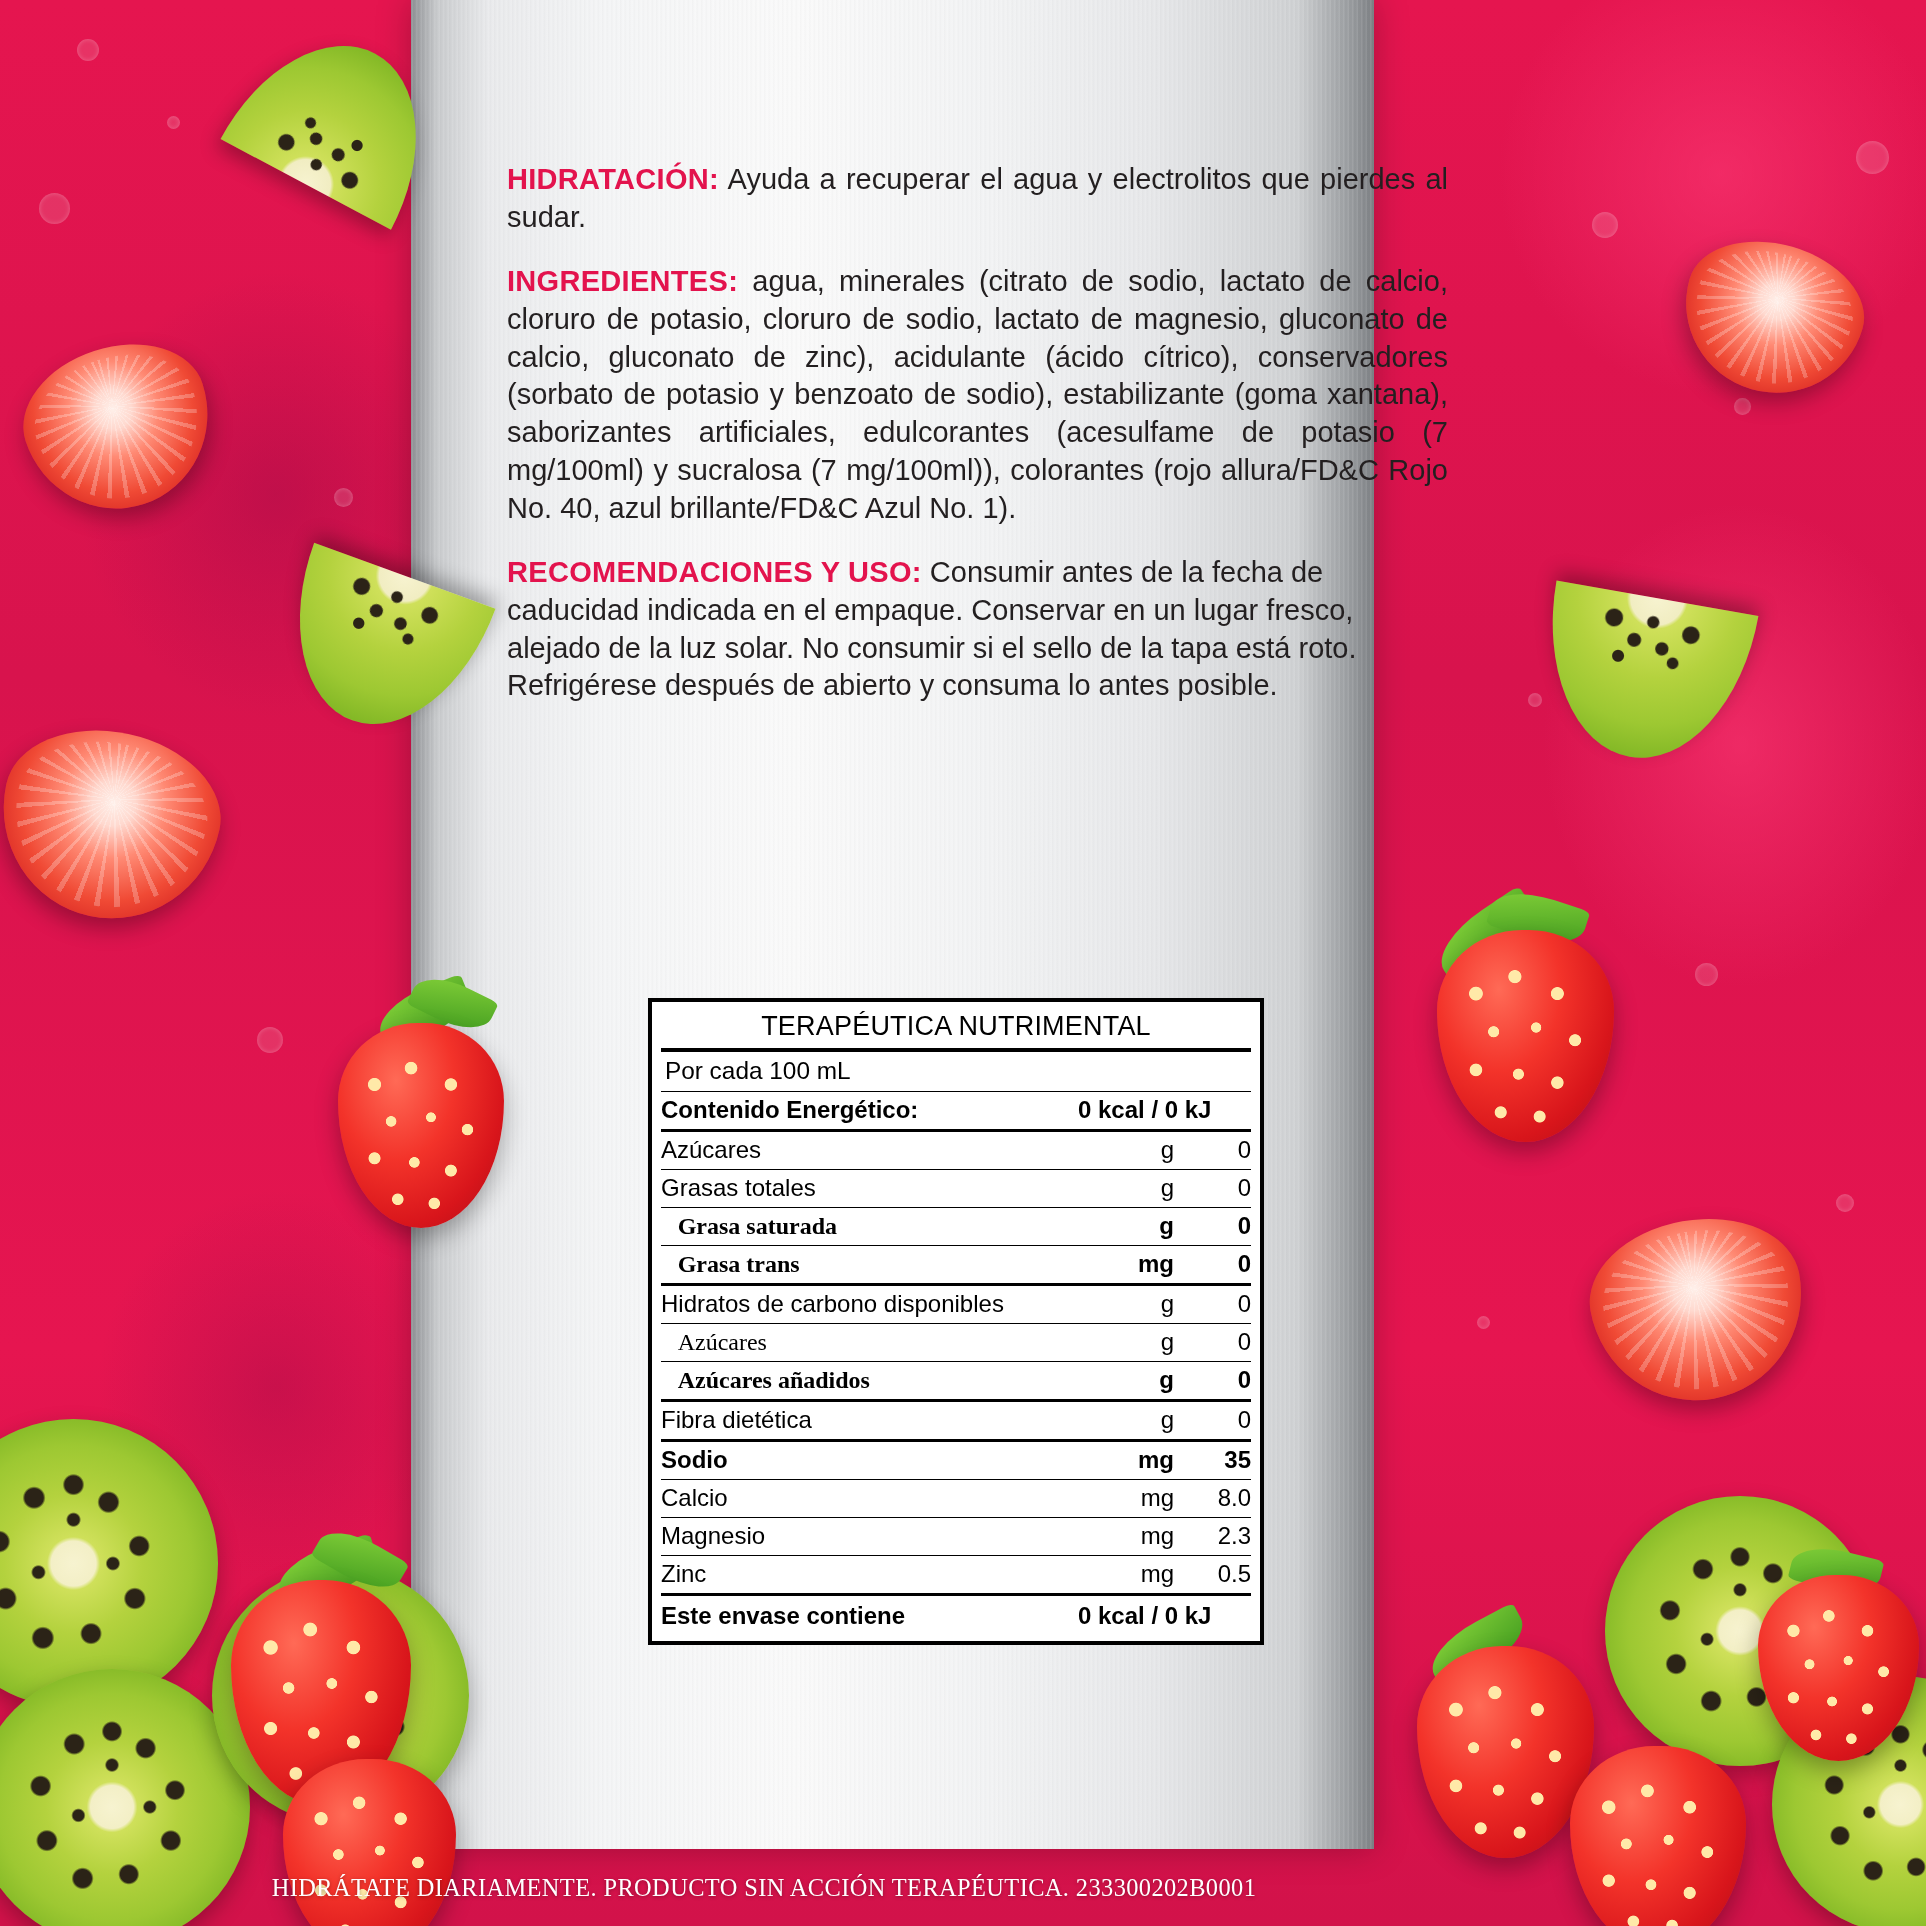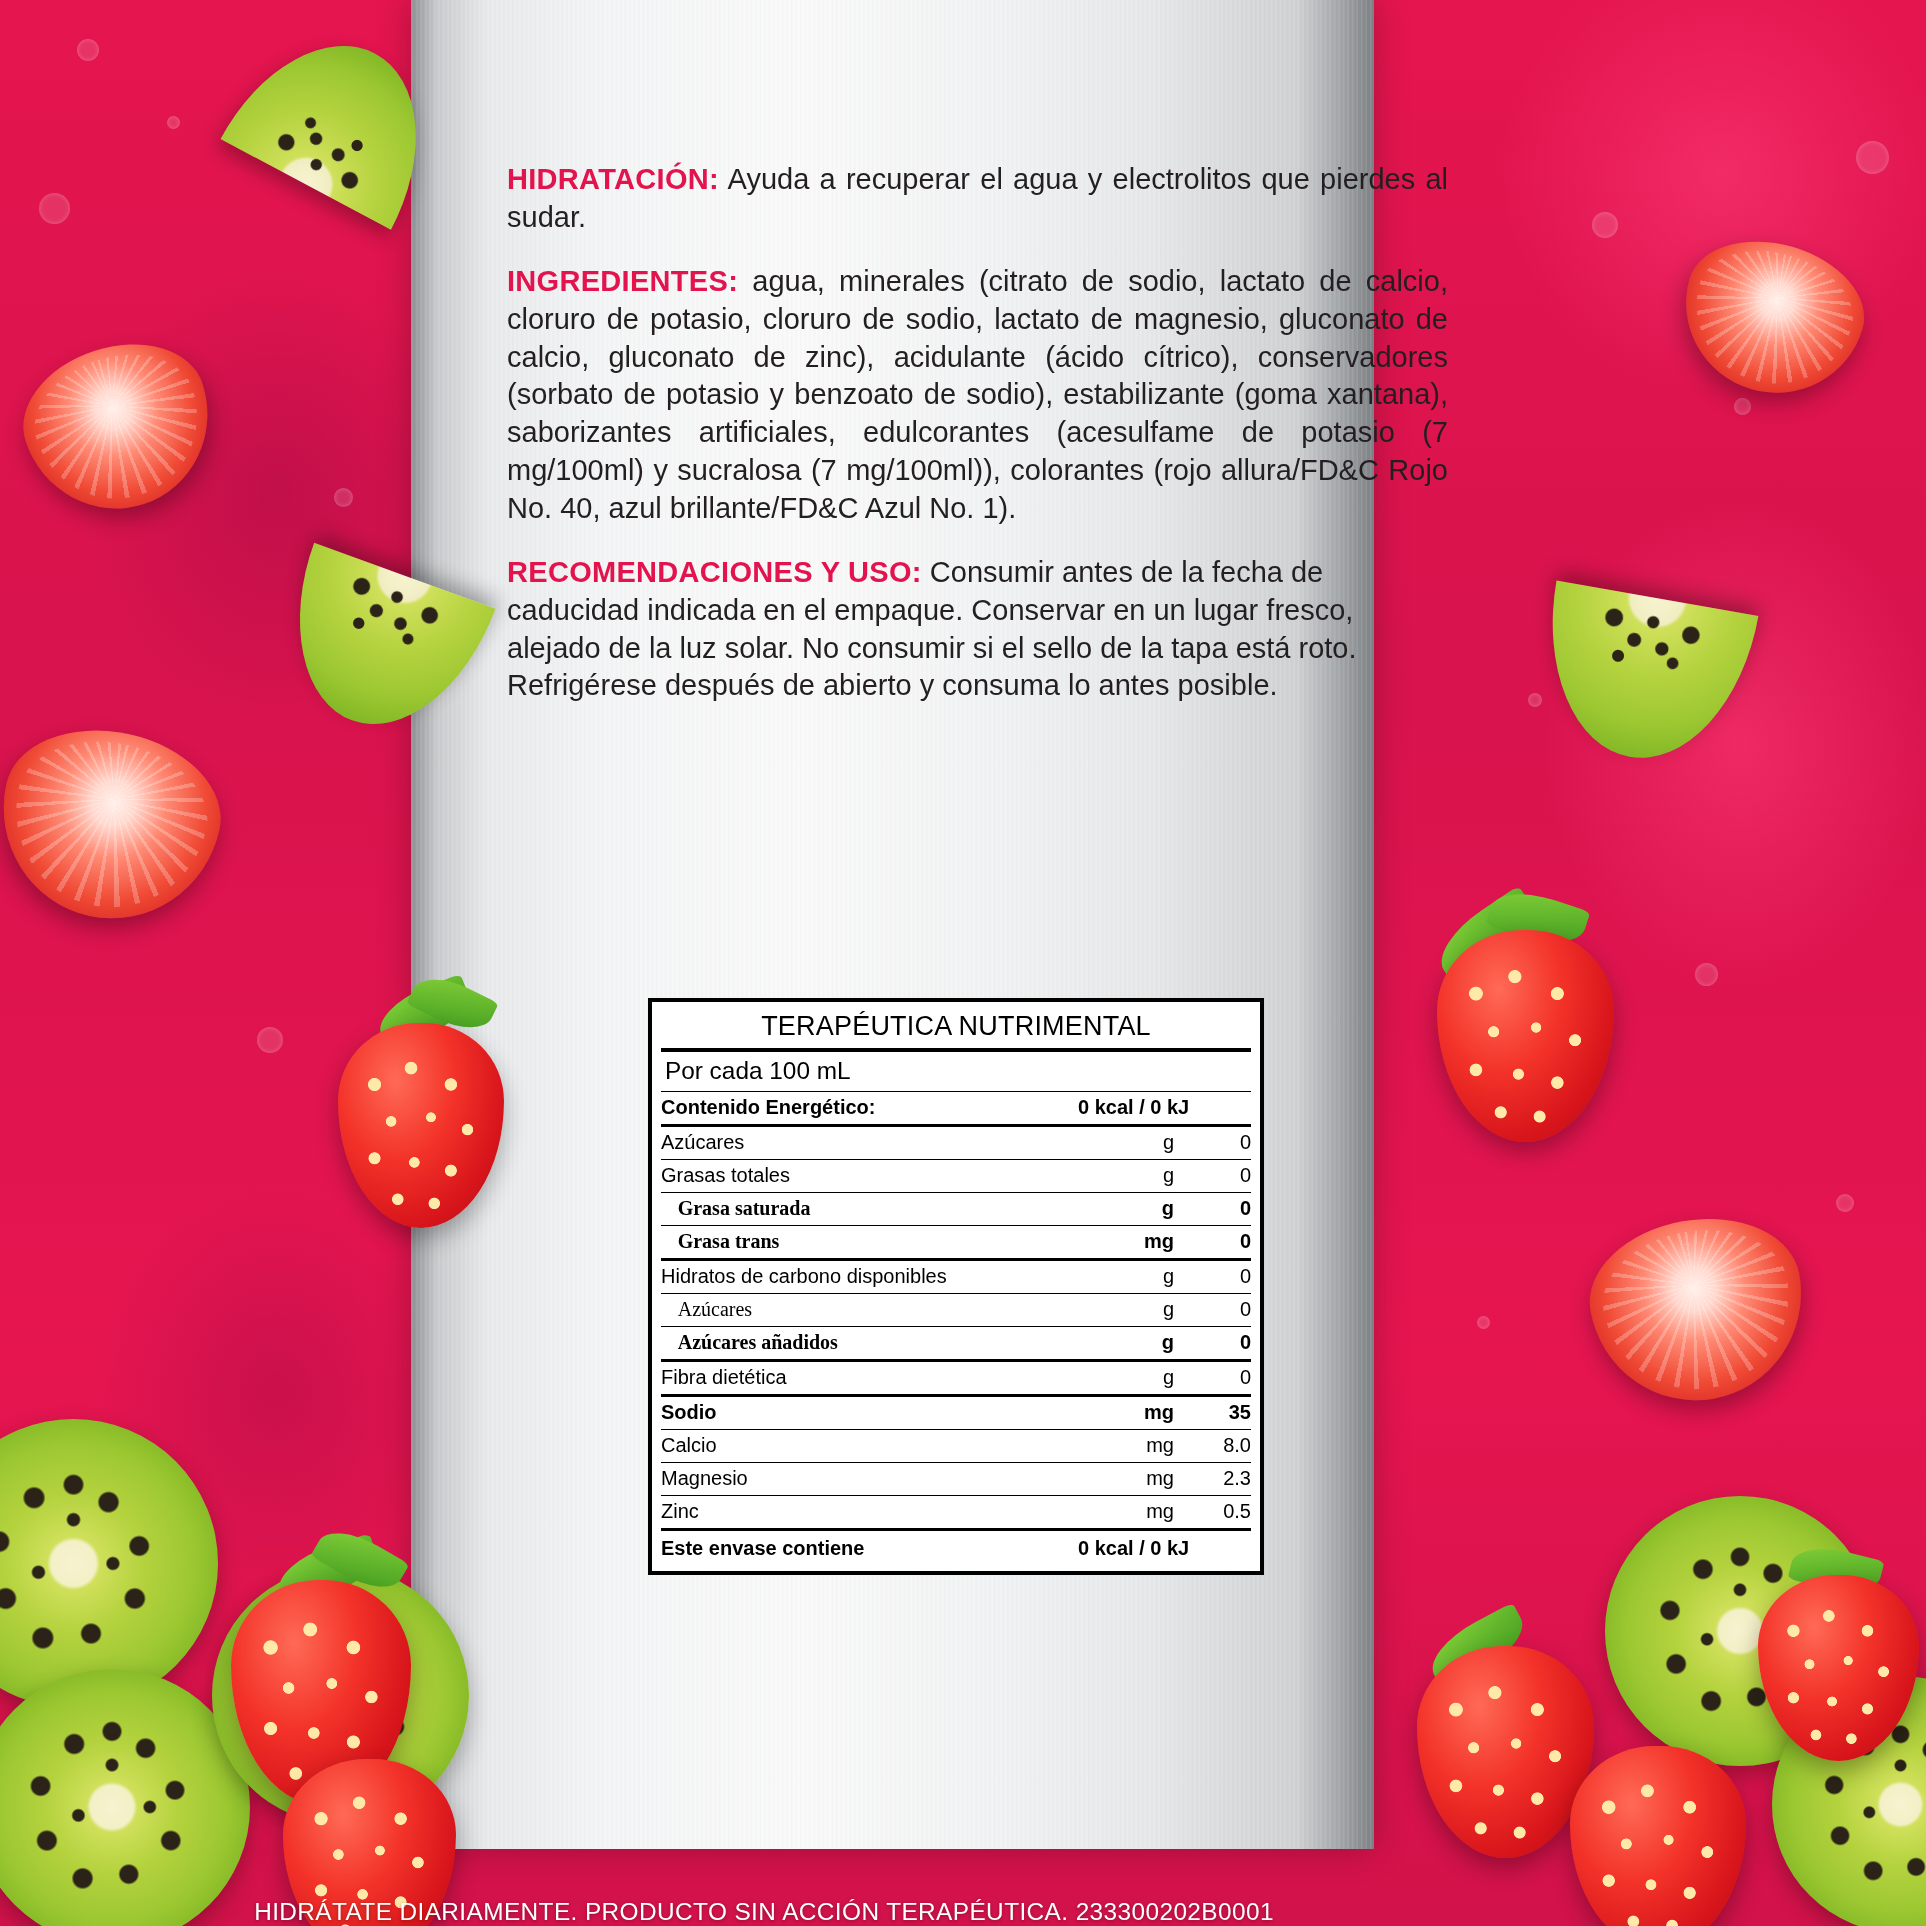--- a/index.html
+++ b/index.html
@@ -114,21 +114,21 @@
     border-bottom: 4.5px solid #000;
   }
   #nutri .subtitle {
     font-size: 24.4px;
     padding: 5.1px 0 5.1px 3.9px;
     border-bottom: 1.9px solid #000;
   }
   table.nt {
     width: 100%;
     border-collapse: collapse;
-    font-size: 20px;
+    font-size: 24px;
   }
   table.nt td {
     padding: 4.5px 0 4.5px 0;
     border-bottom: 1.9px solid #000;
     vertical-align: baseline;
   }
   table.nt tr:last-child td { border-bottom: none; }
   td.nm  { text-align: left; padding-left: 3.9px; }
   td.un  { text-align: right; padding-right: 22px; width: 96px; }
   td.vl  { text-align: right; padding-right: 9px; width: 77px; }
@@ -140,23 +140,24 @@
   tr.totalrow td { font-weight: bold; border-top: 3.9px solid #000; border-bottom: none; padding-top: 6.4px; }
 
   
   #footer-bar {
     position: absolute;
     left: 0;
     bottom: 0;
     width: 1528px;
     height: 77px;
     display: flex;
-    align-items: flex-end;
+    align-items: center;
     justify-content: center;
     z-index: 20;
+    font-family: Liberation Serif, serif;
   }
   #footer-bar .txt {
     color: #ffffff;
     font-size: 24.4px;
     letter-spacing: 0.4px;
     text-shadow: 0 1.3px 3.9px rgba(0,0,0,0.35);
     white-space: nowrap;
   }
 
   

